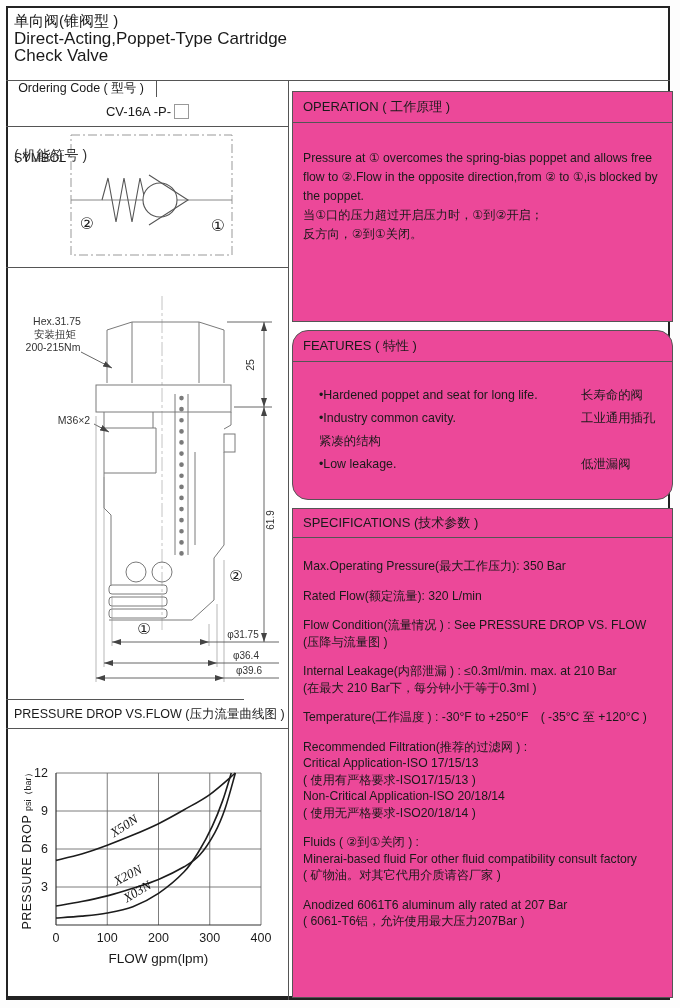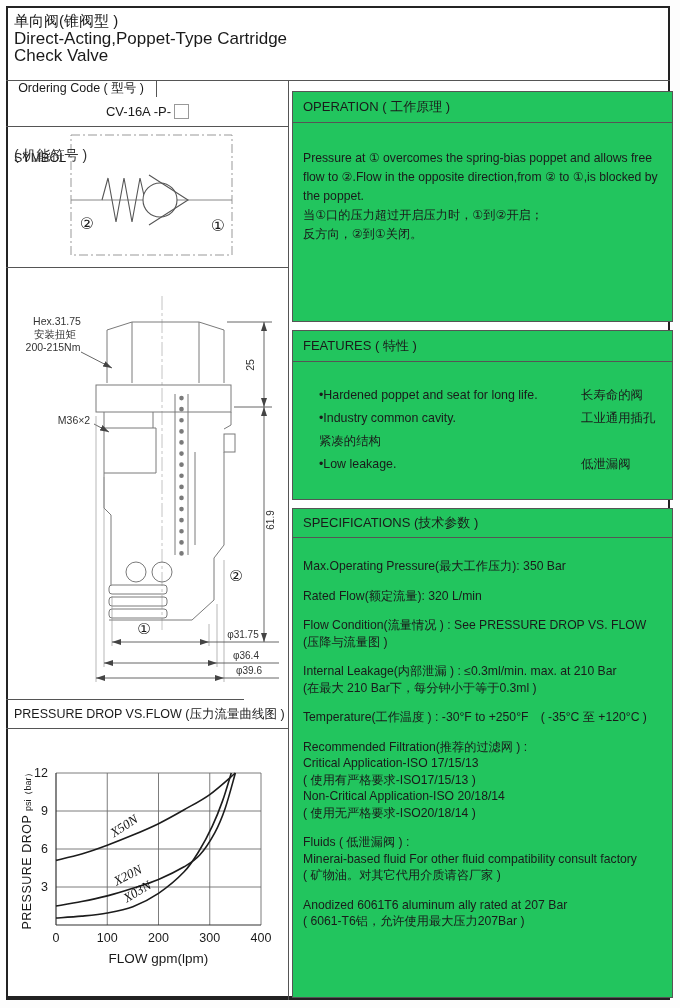--- a/index.html
+++ b/index.html
@@ -32,26 +32,26 @@
 
   
   .chart-header{left:6px;top:700px;width:283px;height:29px;border-bottom:1px solid #555;font-size:12.5px;line-height:29px;padding-left:8px;}
   .chart-wrap{left:6px;top:729px;width:283px;height:267px;}
   .chart-ylabel{position:absolute;left:-78px;top:112px;width:200px;height:16px;text-align:center;
     transform:rotate(-90deg);font-size:12.5px;letter-spacing:.5px;white-space:nowrap;}
   .chart-ylabel .unit{font-size:9px;letter-spacing:0;}
   .chart-xlabel{position:absolute;left:50px;top:222px;width:205px;text-align:center;font-size:13.5px;}
 
   
-  .rbox{left:292px;width:381px;border:1px solid #555;background:#22c55e;}
+  .rbox{left:292px;width:381px;border:1px solid #555;background:#ec4899;}
   .rbox-header{height:30px;line-height:30px;border-bottom:1px solid #555;padding-left:10px;font-size:13px;}
   .op-box{top:91px;height:231px;}
   .op-content{padding:26px 8px 0 10px;font-size:12.2px;line-height:19px;}
   .op-en{width:364px;}
-  .feat-box{top:330px;height:170px;}
+  .feat-box{top:330px;height:170px;border-radius:16px;}
   .feat-content{padding:24px 0 0 10px;font-size:12.4px;}
   .feat-row{display:flex;margin-bottom:5px;line-height:18px;margin-left:16px;}
   .feat-en{width:262px;}
   .spec-box{top:508px;height:490px;}
   .spec-box .rbox-header{height:28px;line-height:28px;}
   .spec-content{padding:20px 6px 0 10px;font-size:12.2px;}
   .spec-group{margin-bottom:13px;line-height:16.5px;}
 
   svg text{font-family:"Liberation Sans","DejaVu Sans",sans-serif;}
   .curve-label{font-family:"Liberation Serif","DejaVu Serif",serif;font-style:italic;}
@@ -242,21 +242,21 @@
       <div>Temperature(工作温度 ) : -30°F to +250°F　( -35°C 至 +120°C )</div>
     </div>
     <div class="spec-group">
       <div>Recommended Filtration(推荐的过滤网 ) :</div>
       <div>Critical Application-ISO 17/15/13</div>
       <div>( 使用有严格要求-ISO17/15/13 )</div>
       <div>Non-Critical Application-ISO 20/18/14</div>
       <div>( 使用无严格要求-ISO20/18/14 )</div>
     </div>
     <div class="spec-group">
-      <div>Fluids ( 低泄漏阀 ) :</div>
+      <div>Fluids ( ②到①关闭 ) :</div>
       <div>Minerai-based fluid For other  fluid compatibility consult  factory</div>
       <div>( 矿物油。对其它代用介质请咨厂家 )</div>
     </div>
     <div class="spec-group">
       <div>Anodized 6061T6 aluminum ally rated at 207 Bar</div>
       <div>( 6061-T6铝，允许使用最大压力207Bar )</div>
     </div>
   </div>
 </div>
 

